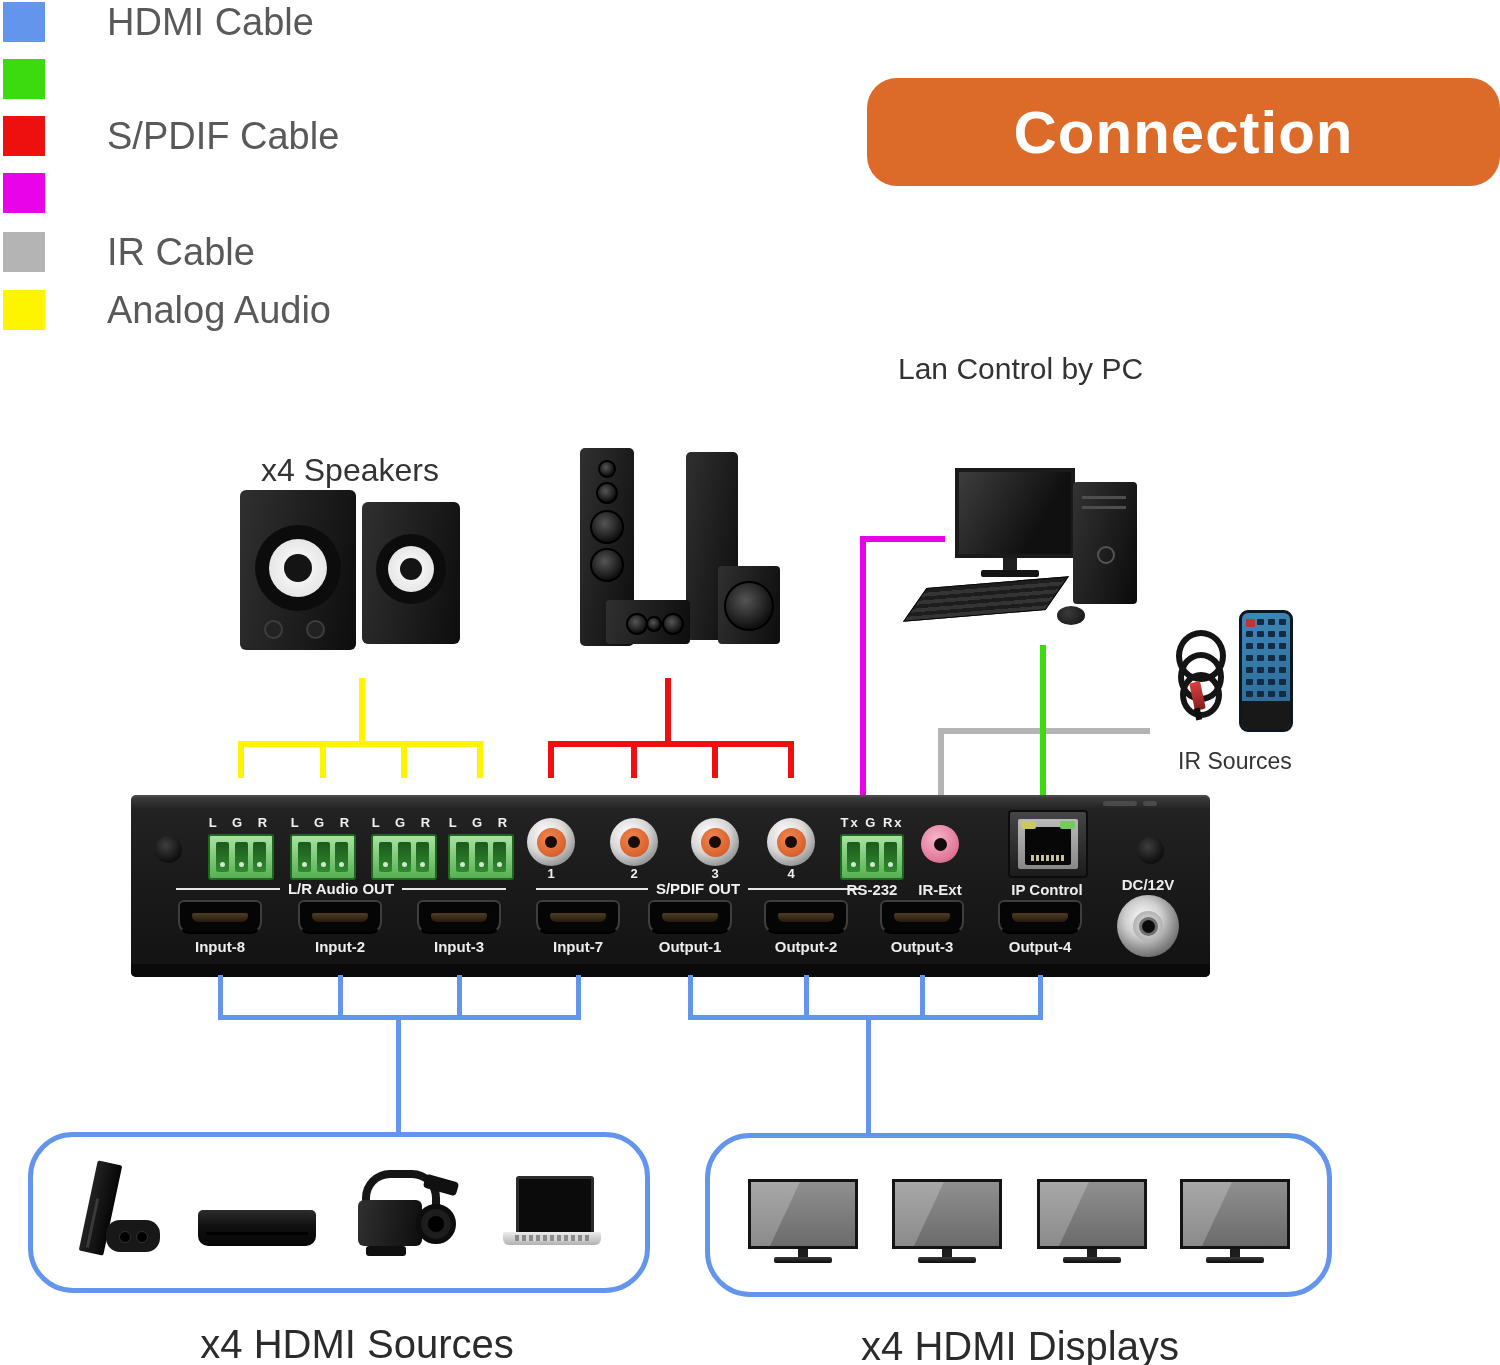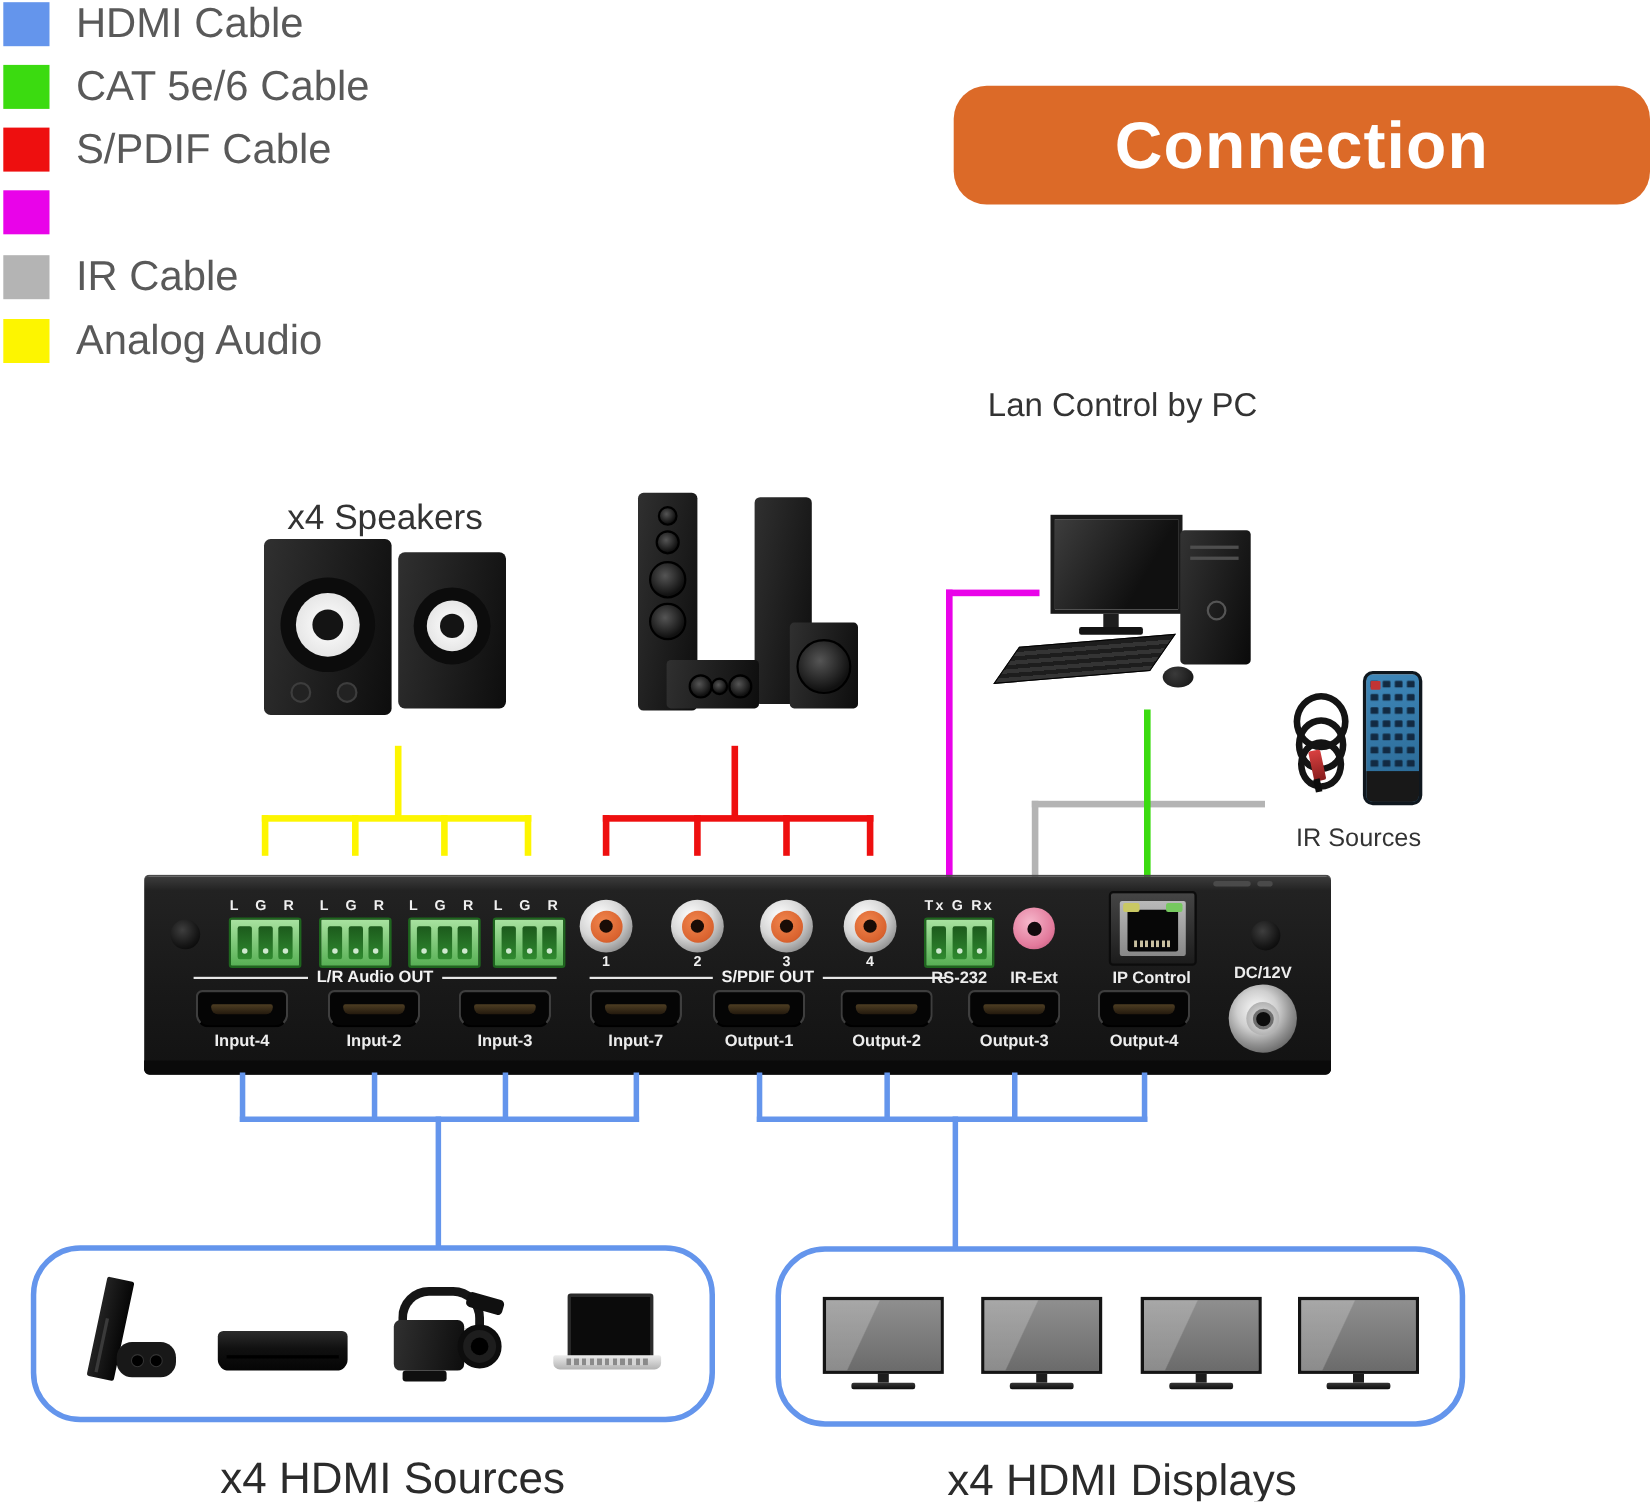--- a/index.html
+++ b/index.html
@@ -1,20 +1,20 @@
 <!DOCTYPE html>
 <html style="--hdmi_cable: #6495ec; --cat_cable: #3bdb10; --spdif_cable: #ee0f0f; --rs232_cable: #e903e9; --ir_cable: #b4b4b4; --analog_audio: #fdf500; --banner_bg: #dc6a28;"><head>
 <meta charset="utf-8">
 <style>
   html,body{margin:0;padding:0;background:#fff;}
   #stage{position:relative;width:1500px;height:1365px;background:#fff;overflow:hidden;
          font-family:"Liberation Sans",sans-serif;}
   .abs{position:absolute;}
   
-  .legend-row{position:absolute;left:3px;height:40px;display:flex;align-items:center;}
+  .legend-row{position:absolute;left:3px;height:40px;display:flex;align-items:center;gap:38px;}
   .legend-sq{width:42px;height:40px;display:inline-block;}
   .legend-label{margin-left:24px;font-size:38px;color:#595959;white-space:nowrap;}
   
   #banner{position:absolute;left:867px;top:78px;width:633px;height:108px;border-radius:30px;
           background:var(--banner_bg);display:flex;align-items:center;justify-content:center;}
   #banner span{color:#fff;font-size:60px;font-weight:bold;letter-spacing:1px;}
   
   .sec-label{position:absolute;color:#333;white-space:nowrap;}
   
   .cable{position:absolute;}
@@ -118,21 +118,20 @@
 
 <div id="stage">
 
   <div>
     <div class="legend-row" style="top:2px">
         <span class="legend-sq" style="background:var(--hdmi_cable)"></span>
         <span class="legend-label">HDMI Cable</span>
       </div>
     <div class="legend-row" style="top:59px">
         <span class="legend-sq" style="background:var(--cat_cable)"></span>
-        <span class="legend-label">CAT 5e/6 Cable</span>
       </div>
     <div class="legend-row" style="top:116px">
         <span class="legend-sq" style="background:var(--spdif_cable)"></span>
         <span class="legend-label">S/PDIF Cable</span>
       </div>
     <div class="legend-row" style="top:173px">
         <span class="legend-sq" style="background:var(--rs232_cable)"></span>
       </div>
     <div class="legend-row" style="top:232px">
         <span class="legend-sq" style="background:var(--ir_cable)"></span>
@@ -341,21 +340,21 @@
     </div>
 
   <div class="hdmi-port" style="left:178px"></div>
   <div class="hdmi-port" style="left:298px"></div>
   <div class="hdmi-port" style="left:417px"></div>
   <div class="hdmi-port" style="left:536px"></div>
   <div class="hdmi-port" style="left:648px"></div>
   <div class="hdmi-port" style="left:764px"></div>
   <div class="hdmi-port" style="left:880px"></div>
   <div class="hdmi-port" style="left:998px"></div>
-  <div class="portlabel" style="left:178px;top:938px;width:84px">Input-4</div>
+  <div class="portlabel" style="left:178px;top:938px;width:84px">Input-8</div>
   <div class="portlabel" style="left:298px;top:938px;width:84px">Input-2</div>
   <div class="portlabel" style="left:417px;top:938px;width:84px">Input-3</div>
   <div class="portlabel" style="left:536px;top:938px;width:84px">Input-7</div>
   <div class="portlabel" style="left:648px;top:938px;width:84px">Output-1</div>
   <div class="portlabel" style="left:764px;top:938px;width:84px">Output-2</div>
   <div class="portlabel" style="left:880px;top:938px;width:84px">Output-3</div>
   <div class="portlabel" style="left:998px;top:938px;width:84px">Output-4</div>
 
   <div class="cable c-hdmi" style="left:218px;top:975px;width:5px;height:45px"></div>
   <div class="cable c-hdmi" style="left:338px;top:975px;width:5px;height:45px"></div>

